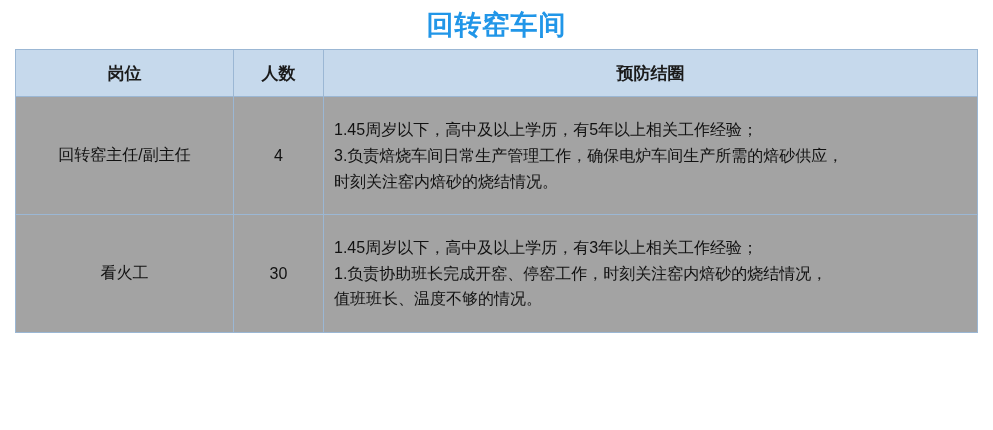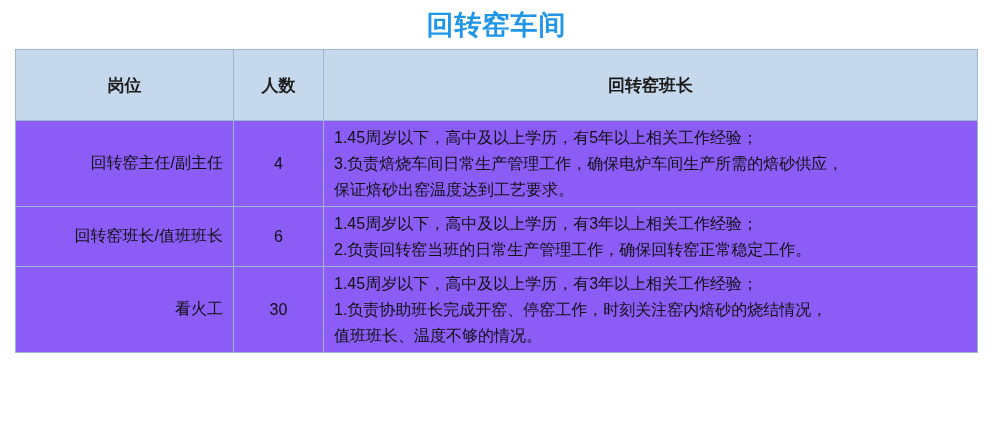--- a/index.html
+++ b/index.html
@@ -40,32 +40,32 @@
   table.job-table col.c-req { width: 654px; }
 
   table.job-table th {
     background: #c6d9ec;
     color: #1a1a1a;
     font-size: 17px;
     font-weight: bold;
     text-align: center;
     height: 38px;
     border: 1px solid #9bb7d4;
-    padding: 16px 6px;
+    padding: 4px 6px;
   }
   table.job-table td {
     border: 1px solid #9bb7d4;
     font-size: 16px;
     color: #111111;
-    padding: 4px 10px;
+    padding: 20px 10px;
     vertical-align: middle;
-    background: #8b5cf6;
+    background: #a3a3a3;
   }
   td.post {
-    text-align: right;
+    text-align: center;
     white-space: nowrap;
   }
   td.count {
     text-align: center;
   }
   td.req {
     text-align: left;
     line-height: 1.6;
     padding-left: 14px;
     padding-right: 10px;
@@ -84,39 +84,31 @@
   <table class="job-table">
     <colgroup>
       <col class="c-post">
       <col class="c-count">
       <col class="c-req">
     </colgroup>
     <thead>
       <tr>
         <th>岗位</th>
         <th>人数</th>
-        <th>回转窑班长</th>
+        <th>预防结圈</th>
       </tr>
     </thead>
     <tbody>
       <tr>
         <td class="post">回转窑主任/副主任</td>
         <td class="count">4</td>
         <td class="req">
           <span class="line">1.45周岁以下，高中及以上学历，有5年以上相关工作经验；</span>
           <span class="line">3.负责焙烧车间日常生产管理工作，确保电炉车间生产所需的焙砂供应，</span>
-          <span class="line">保证焙砂出窑温度达到工艺要求。</span>
-        </td>
-      </tr>
-      <tr>
-        <td class="post">回转窑班长/值班班长</td>
-        <td class="count">6</td>
-        <td class="req">
-          <span class="line">1.45周岁以下，高中及以上学历，有3年以上相关工作经验；</span>
-          <span class="line">2.负责回转窑当班的日常生产管理工作，确保回转窑正常稳定工作。</span>
+          <span class="line">时刻关注窑内焙砂的烧结情况。</span>
         </td>
       </tr>
       <tr>
         <td class="post">看火工</td>
         <td class="count">30</td>
         <td class="req">
           <span class="line">1.45周岁以下，高中及以上学历，有3年以上相关工作经验；</span>
           <span class="line">1.负责协助班长完成开窑、停窑工作，时刻关注窑内焙砂的烧结情况，</span>
           <span class="line">值班班长、温度不够的情况。</span>
         </td>

